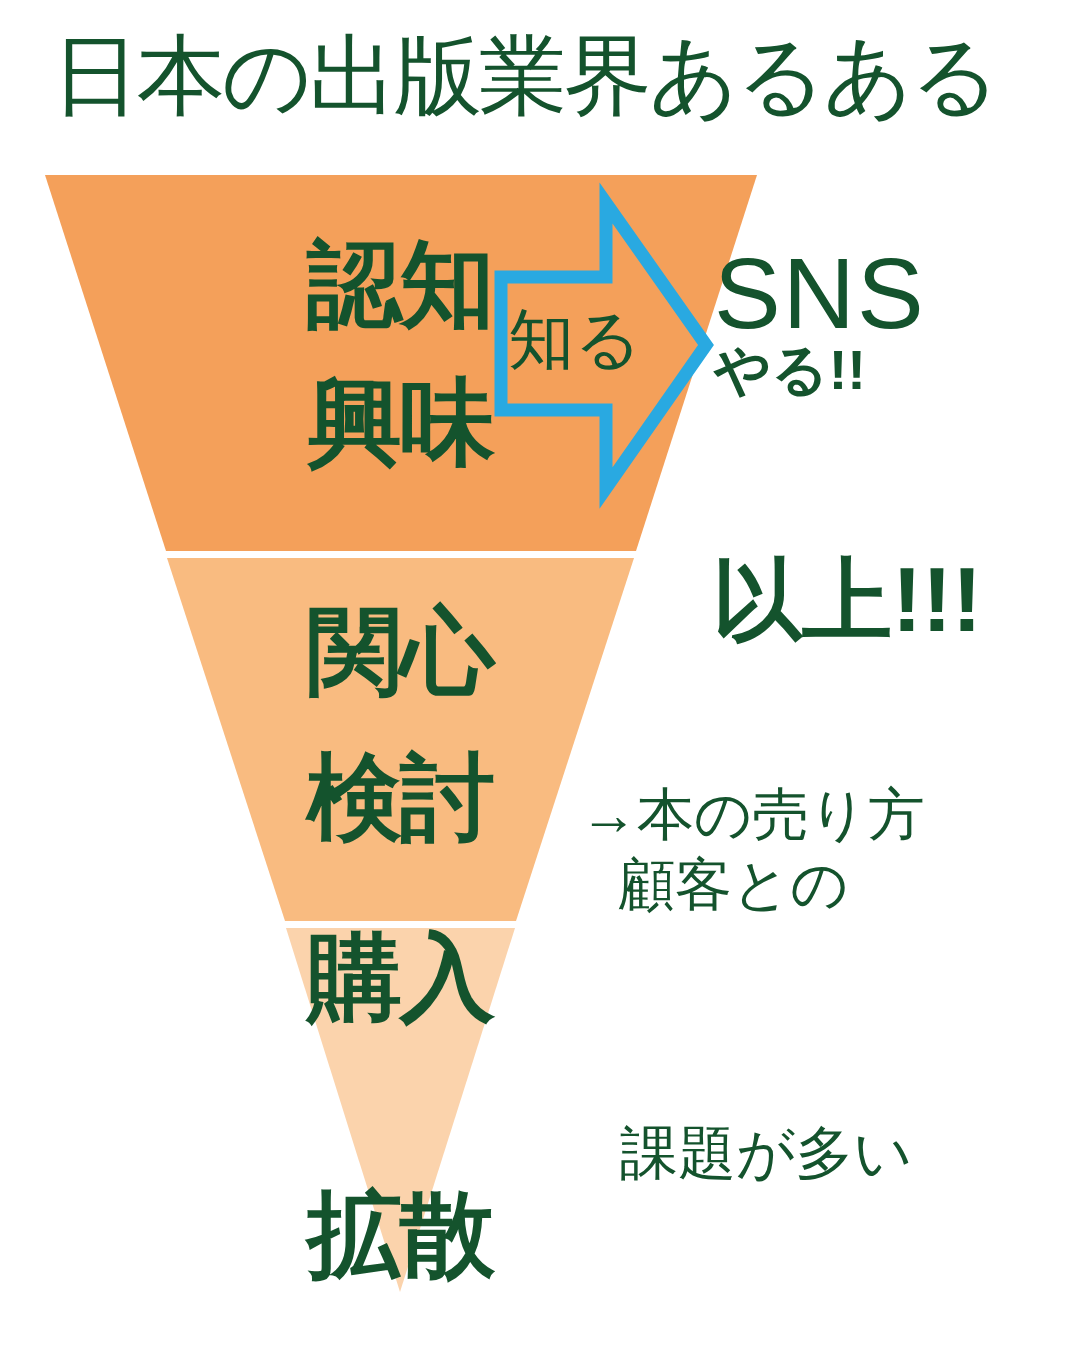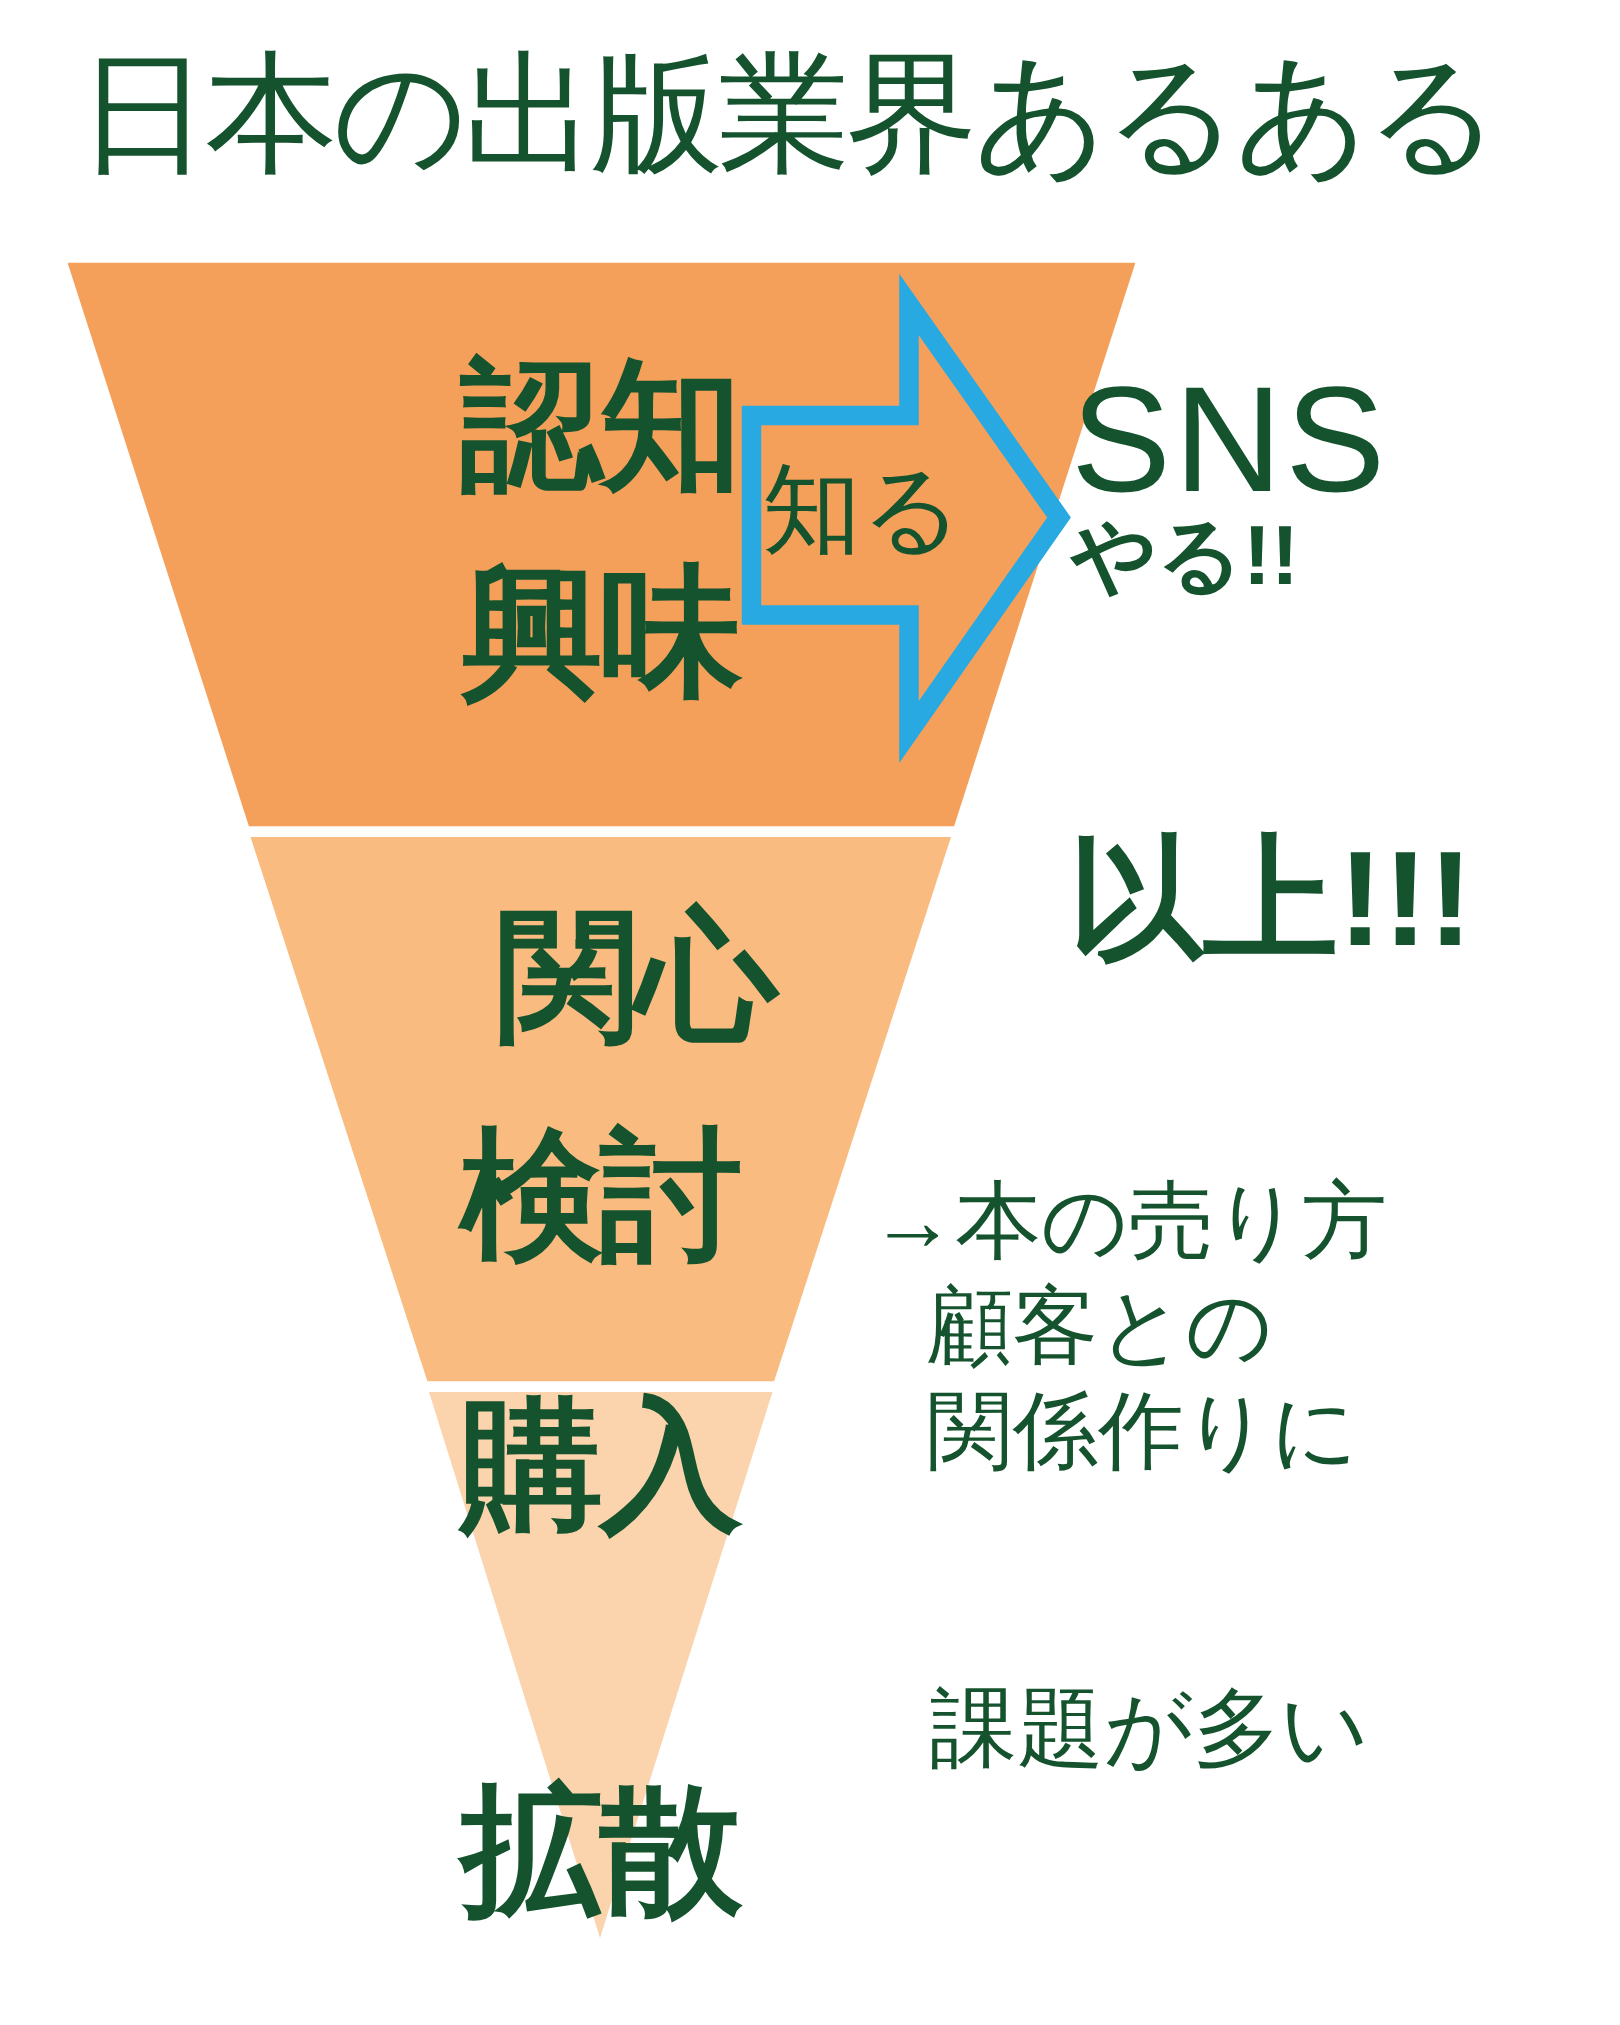--- a/index.html
+++ b/index.html
@@ -32,21 +32,21 @@
     position:absolute;
     left:0; width:800px;
     text-align:center;
     font-size:95px; line-height:1;
     font-weight:800;
     letter-spacing:-2px;
     white-space:nowrap;
   }
   .s1 { top:237px; }
   .s2 { top:375px; }
-  .s3 { top:604px;padding-left:24px; }
+  .s3 { top:604px; }
   .s4 { top:750px; }
   .s5 { top:930px; }
   .s6 { top:1079px; }
   .s7 { top:1187px; }
 
   .arrow-svg { position:absolute; left:0; top:0; width:1080px; height:1350px; }
 
   .arrow-label {
     left:500px; top:306px; width:150px;
     text-align:center;
@@ -87,18 +87,17 @@
 
   <div class="abs arrow-label">知る</div>
 
   <div class="abs sns">SNS</div>
   <div class="abs yaru">やる!!</div>
   <div class="abs ijou">以上!!!</div>
 
   <div class="abs notes">
     <div class="note-line">→本の売り方</div>
     <div class="note-line note-indent">顧客との</div>
-    <div class="note-line note-indent">関係作りに</div>
   </div>
 
   <div class="abs kadai">課題が多い</div>
 
 </div>
 
 </body></html>

